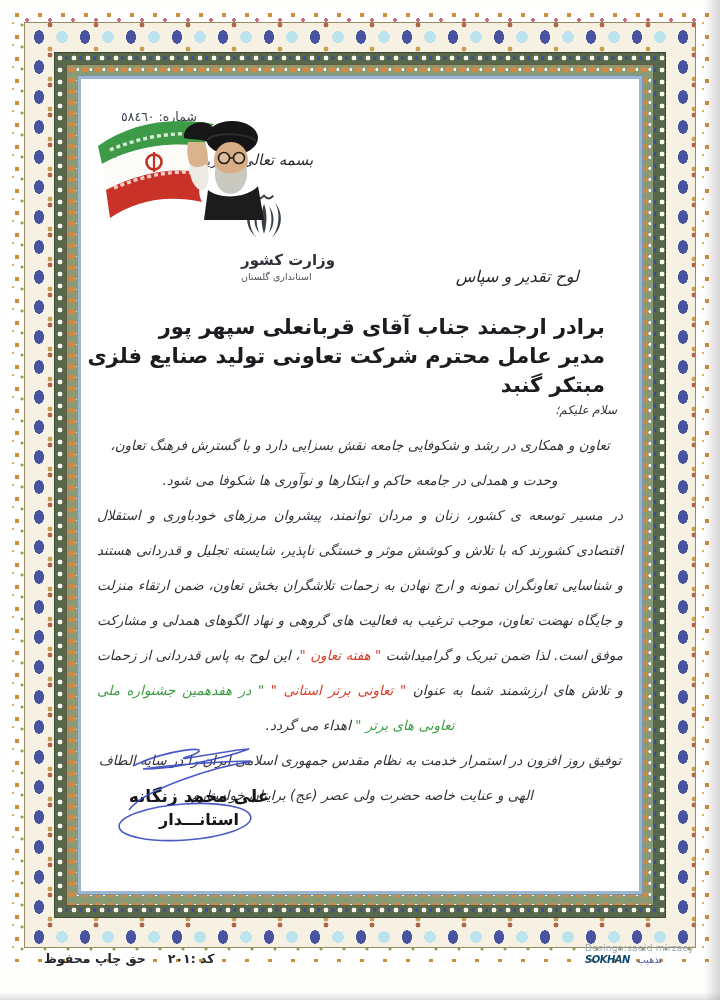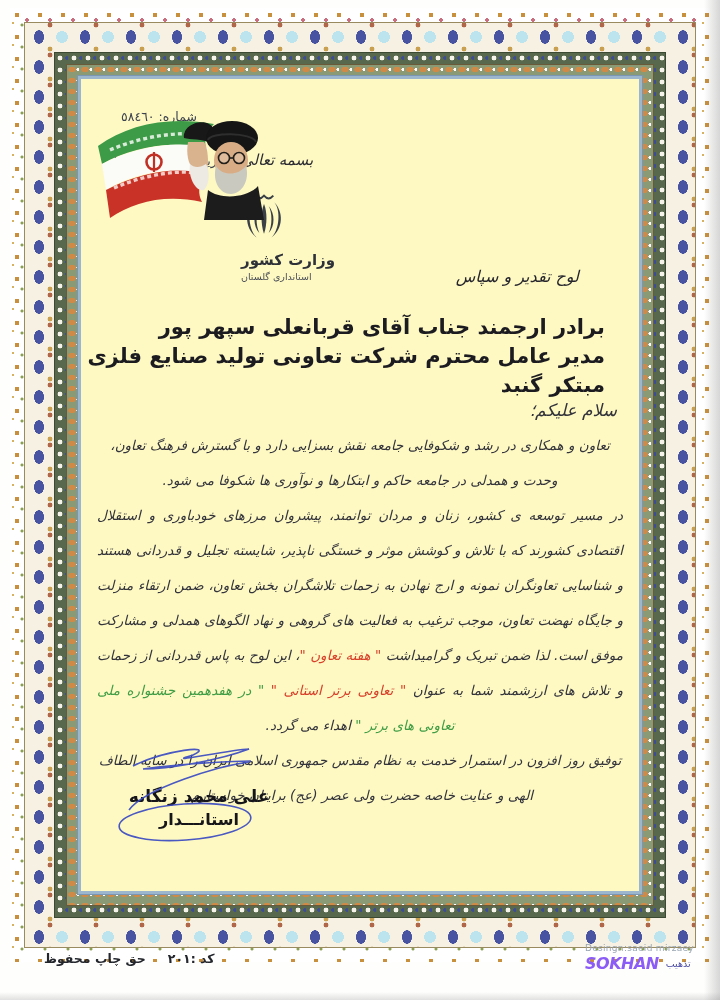--- a/index.html
+++ b/index.html
@@ -46,21 +46,21 @@
   .band-egg {
     padding:11px;
     background-color:#8a9a74;
     background-image:
       radial-gradient(ellipse 4px 3px at 6px 5.5px, #cf8a48 86%, transparent),
       radial-gradient(circle 1.6px at 12px 5.5px, #ffffff 92%, transparent);
     background-size:13px 11px;
     box-shadow: inset 0 0 0 1px #6a5a3a;
   }
   .band-line { padding:4px; background:#9cb6ce; box-shadow: inset 0 0 0 1px #7a96b2; }
-  .content { position:relative; height:100%; background:#fef9c3; direction:rtl; }
+  .content { position:relative; height:100%; background:#ffffff; direction:rtl; }
 
   
   .serial {
     position:absolute; left:40px; top:30px; direction:rtl;
     font-size:12.5px; color:#3c424e;
   }
   .date {
     position:absolute; left:32px; top:74px; direction:rtl;
     font-size:12.5px; color:#3c424e;
   }
@@ -80,41 +80,41 @@
   .recipient {
     position:absolute; top:234px; right:34px; text-align:right;
     font-weight:bold; font-size:21px; line-height:29px; color:#1b1b20;
   }
 
   
   .letter-body {
     position:absolute; top:314px; right:16px; left:16px;
     font-size:13.5px; line-height:35px; color:#33333b; font-style:italic;
   }
-  .salutation { text-align:right; padding-right:6px; font-size:17px; }
+  .salutation { text-align:right; padding-right:6px; font-size:12px; }
   .para-center { text-align:center; }
   .para-justify { text-align:justify; text-align-last:center; }
   .txt-red { color:#d8402a; }
   .txt-green { color:#3f9d45; }
 
   
   .sig { position:absolute; top:659px; right:320px; width:240px; text-align:center; }
   .sig-scribble { position:absolute; top:0; left:14px; width:200px; height:115px; z-index:2; }
   .sig-name { position:relative; margin-top:48px; font-weight:bold; font-size:17px; color:#15151a; z-index:1; }
   .sig-title { position:relative; font-weight:bold; font-size:16px; color:#15151a; z-index:1; margin-top:4px; }
 
   
   .footer-left {
     position:absolute; left:44px; top:951px; direction:rtl;
     display:flex; gap:22px; font-weight:bold; font-size:12.5px; color:#23262c;
   }
   .footer-right { position:absolute; right:26px; top:943px; text-align:center; direction:ltr; }
   .designer { font-size:9px; color:#97a4b2; letter-spacing:.3px; }
   .brand-row { display:flex; align-items:center; gap:7px; margin-top:1px; }
-  .brand { font-weight:bold; font-size:16px; color:#8b5cf6; letter-spacing:-.5px; font-style:italic; }
+  .brand { font-weight:bold; font-size:10px; color:#0c4a6e; letter-spacing:-.5px; font-style:italic; }
   .brand-fa { font-size:9.5px; color:#4a4aa4; }
 
   .scan-shadow-right {
     position:absolute; right:0; top:0; width:16px; height:100%;
     background:linear-gradient(to right, rgba(0,0,0,0), rgba(110,110,115,.28));
     pointer-events:none;
   }
   .scan-shadow-bottom {
     position:absolute; left:0; bottom:0; width:100%; height:8px;
     background:linear-gradient(to bottom, rgba(0,0,0,0), rgba(120,120,125,.22));

